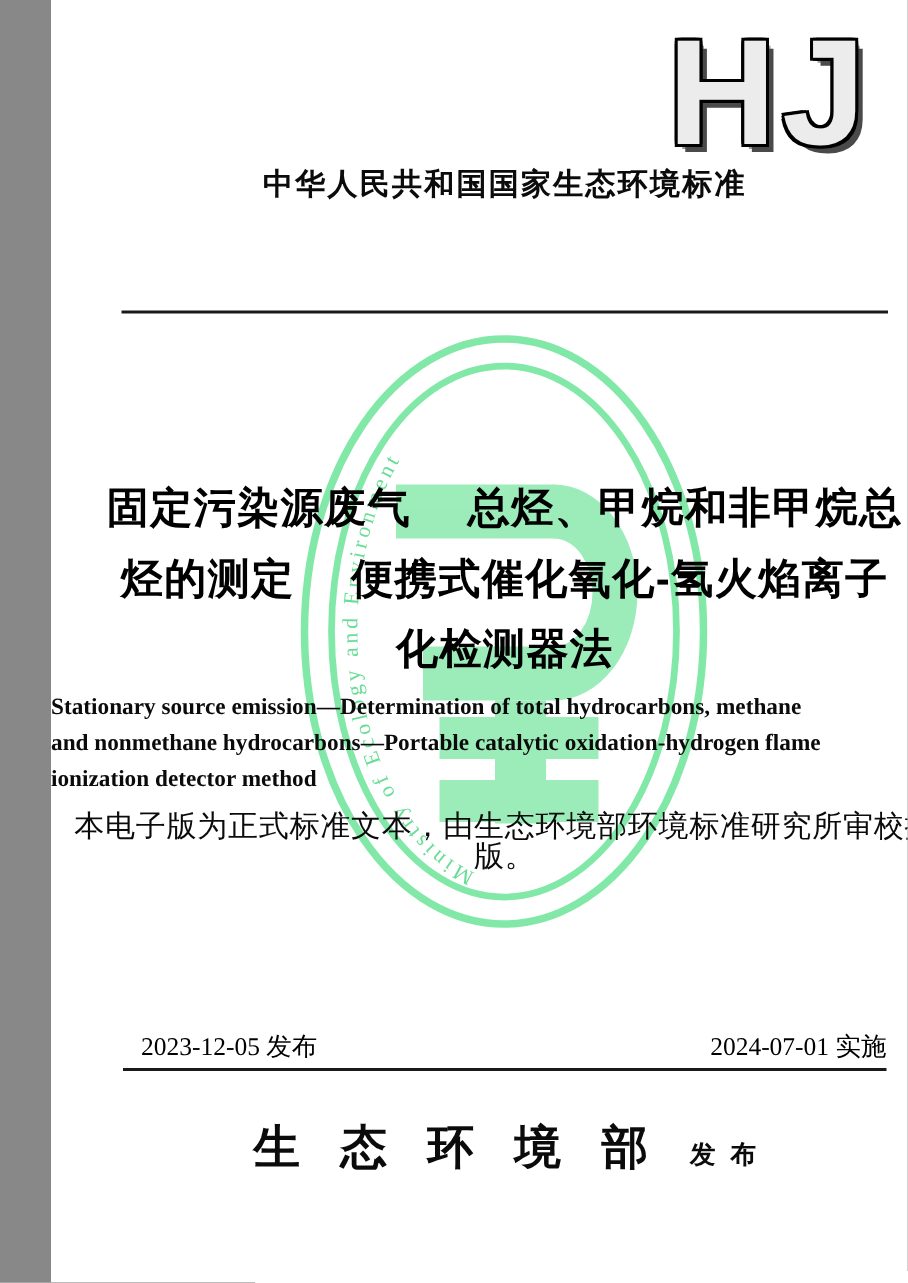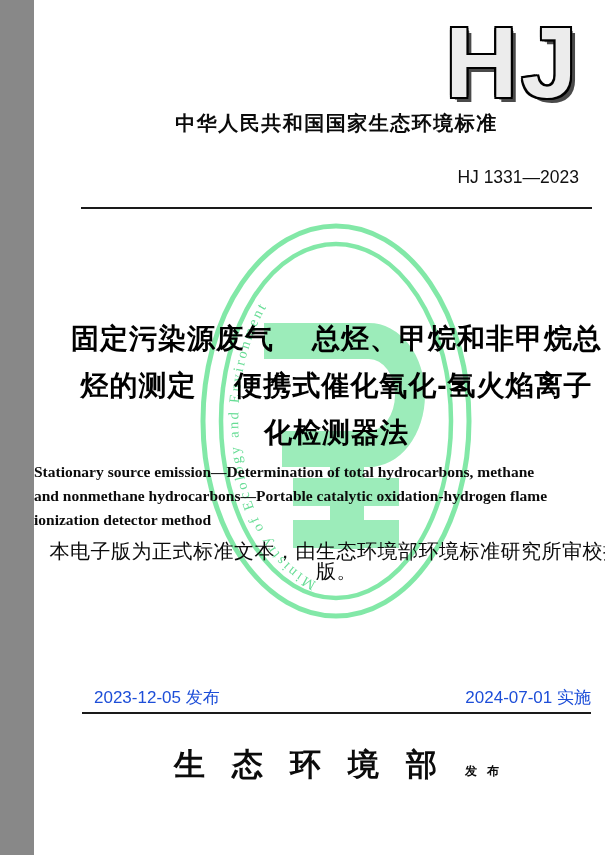--- a/index.html
+++ b/index.html
@@ -62,56 +62,55 @@
   .note{
     position:absolute;top:541px;left:0;right:0;z-index:2;
     text-align:center;
     font-family:"Liberation Sans",sans-serif;
     font-size:20px;line-height:20px;color:#0b0b0b;
     letter-spacing:0.5px;
   }
   .dates-row{
     position:absolute;top:687px;left:48px;right:48px;height:22px;z-index:2;
     display:flex;justify-content:space-between;align-items:flex-end;
-    font-family:Liberation Sans, sans-serif;
-    font-size:17px;line-height:22px;color:#1d4ed8;
+    font-family:Liberation Serif, serif;
+    font-size:17px;line-height:22px;color:#000000;
   }
   .dates-row .left{padding-left:12px;}
   .rule-bottom{
     position:absolute;top:712px;left:48px;width:509px;height:2px;
     background:#1a1a1a;
   }
   .publisher-row{
     position:absolute;top:746px;left:0;right:0;z-index:2;
     display:flex;justify-content:center;align-items:baseline;
     white-space:nowrap;
   }
   .publisher{
     font-family:"Liberation Serif",serif;
     font-weight:700;font-size:31px;line-height:38px;
     letter-spacing:27px;margin-right:-17px;
     color:#0b0b0b;
   }
   .publish-label{
     font-family:"Liberation Sans",sans-serif;
-    font-weight:700;font-size:12px;
+    font-weight:700;font-size:17px;
     letter-spacing:10px;margin-right:-10px;
     color:#0b0b0b;
   }
 </style>
 </head>
 <body>
 
 <div class="page">
 
   <div class="hj-logo">HJ</div>
 
   <div class="org-title">中华人民共和国国家生态环境标准</div>
 
-  <div class="std-number">HJ 1331—2023</div>
 
   <div class="rule-top"></div>
 
   <svg class="watermark" viewBox="0 0 292 412" xmlns="http://www.w3.org/2000/svg" xmlns:xlink="http://www.w3.org/1999/xlink">
 
     <ellipse cx="147" cy="206" rx="133" ry="195" fill="none" stroke-width="5" opacity="0.9" stroke="#74e69d"></ellipse>
     <ellipse cx="147" cy="206" rx="115" ry="177" fill="none" stroke-width="4.5" opacity="0.9" stroke="#74e69d"></ellipse>
 
     <g opacity="0.88">
       <rect x="75" y="108" width="106" height="36" fill="#8feab1"></rect>

